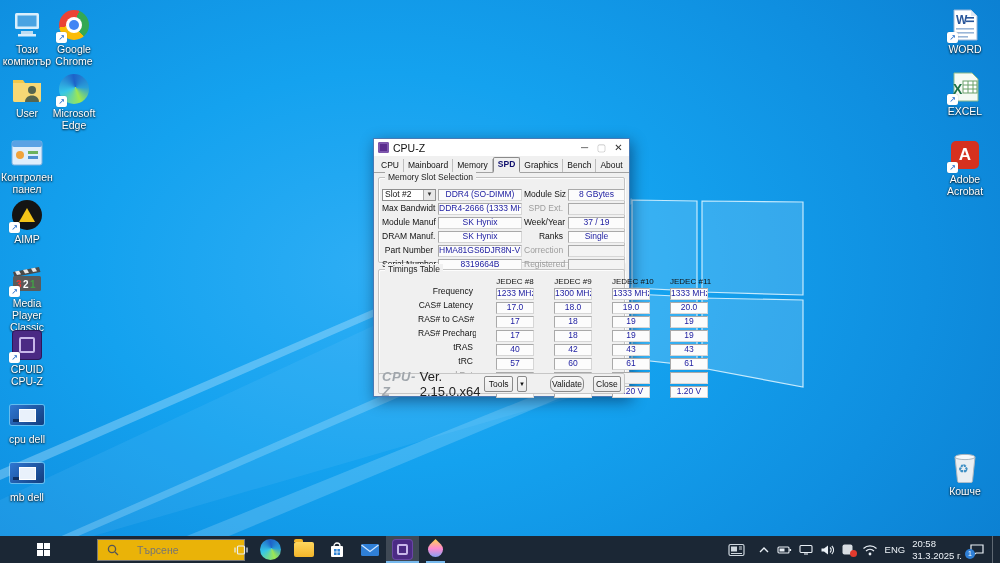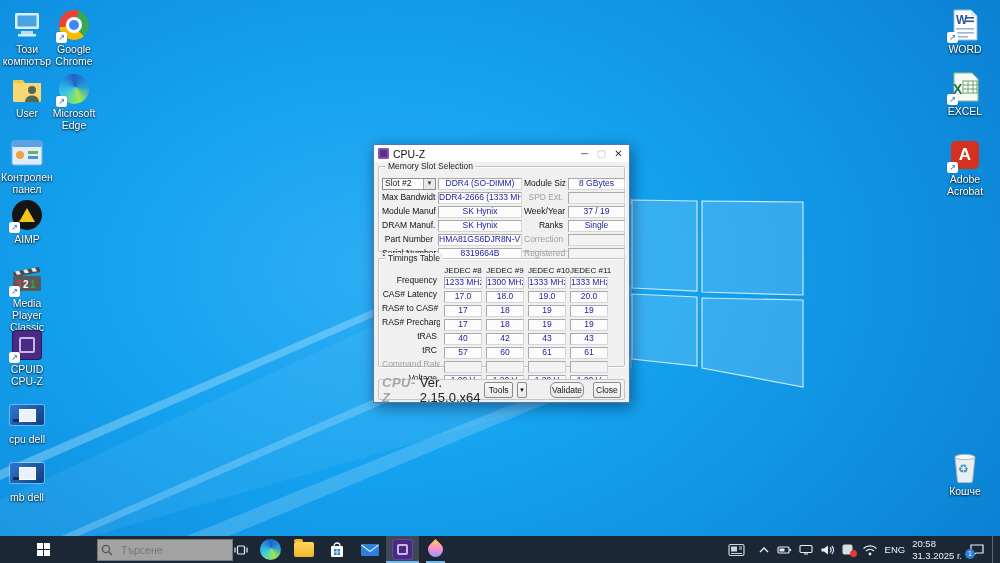--- a/index.html
+++ b/index.html
@@ -28,21 +28,21 @@
   .thumb::after{content:"";position:absolute;left:9px;top:4px;width:15px;height:11px;background:#e9f1fb;border:1px solid #fff;}
   .thumb::before{content:"";position:absolute;left:3px;top:14px;width:8px;height:3px;background:#0d2f63;}
   .cpuzchip{width:28px;height:28px;border-radius:3px;background:#4b2a84;position:relative;box-shadow:0 0 0 1px #2e1758;}
   .cpuzchip::after{content:"";position:absolute;inset:6px;border:2px solid #c9b7ea;border-radius:2px;}
   .acro{width:28px;height:28px;border-radius:5px;background:#d6311f;display:flex;align-items:center;justify-content:center;
     color:#fff;font-weight:bold;font-size:17px;}
   .drop{width:15px;height:15px;border-radius:0 50% 50% 50%;transform:rotate(45deg);
     background:linear-gradient(135deg,#ffd34d,#ff8bd0 45%,#5aa8ff);}
 
   
-  .cpuz{position:absolute;left:373px;top:144px;width:255px;height:257px;background:#f0f0f0;
+  .cpuz{position:absolute;left:373px;top:138px;width:255px;height:257px;background:#f0f0f0;
     border:1px solid #4a7ab5;box-shadow:2px 4px 14px rgba(0,0,30,.45);font-family:"Liberation Sans",sans-serif;}
   .tbar{height:17px;background:#fff;display:flex;align-items:center;padding:0 2px 0 4px;}
   .wico{width:11px;height:11px;border-radius:2px;background:#5b2d8e;box-shadow:inset 0 0 0 2px #7e57ad;margin-right:4px;}
   .wtitle{font-size:10.5px;color:#111;flex:1;}
   .wbtn{width:17px;height:15px;display:flex;align-items:center;justify-content:center;font-size:10px;color:#333;}
   .wbtn.max{color:#bfbfbf;}
   .tabs{height:15px;display:flex;align-items:flex-end;padding:1px 3px 0;border-bottom:1px solid #a3a3a3;}
   .tab{font-size:8.5px;color:#111;padding:1px 4px;border-right:1px solid #bdbdbd;line-height:11px;}
   .tab:last-child{border-right:none;}
   .tab.active{font-weight:bold;color:#10106e;border:1px solid #8a8a8a;border-bottom:2px solid #f0f0f0;
@@ -53,41 +53,41 @@
   .g1{display:grid;grid-template-columns:54px 84px 42px 57px;column-gap:2px;row-gap:0;padding:10px 3px 0 3px;}
   .lab{font-size:8.5px;color:#111;text-align:right;padding-right:3px;line-height:12px;white-space:nowrap;overflow:hidden;}
   .lab.dis{color:#9d9d9d;}
   .f{height:10px;margin:1px 0;background:#fcfcfc;border:1px solid #a9a9a9;border-bottom-color:#d6d6d6;border-right-color:#d6d6d6;
     font-size:8.5px;line-height:9px;text-align:center;color:#1b1ba0;white-space:nowrap;overflow:hidden;}
   .f.dis{background:#f3f3f3;}
   .combo{height:10px;margin:1px 0;background:#fff;border:1px solid #8f8f8f;display:flex;font-size:8.5px;color:#111;}
   .combo .cv{flex:1;padding-left:2px;line-height:9px;white-space:nowrap;overflow:hidden;}
   .combo .ca{width:11px;background:#e7e7e7;border-left:1px solid #a9a9a9;font-size:6px;line-height:9px;text-align:center;color:#333;}
   .g2wrap{margin-top:6px;height:107px;}
-  .g2{display:grid;grid-template-columns:58px 38px 38px 38px 38px;column-gap:4px;padding:6px 0 0 3px;}
+  .g2{display:grid;grid-template-columns:58px 38px 38px 38px 38px;column-gap:20px;padding:6px 0 0 3px;margin-left:36px;}
   .hcell{font-size:8px;color:#111;text-align:center;line-height:11px;white-space:nowrap;}
   .g2 .lab,.g2 .f{line-height:9px;}
   .foot{position:absolute;left:4px;right:4px;bottom:2px;height:19px;border:1px solid #c6c6c6;border-radius:2px;
     display:flex;align-items:center;padding:0 3px;gap:4px;background:#f0f0f0;}
   .cpuzlogo{font-style:italic;font-weight:bold;font-size:13px;color:#a0a6ac;letter-spacing:.5px;}
   .ver{font-size:13px;color:#222;}
   .btn{height:14px;background:linear-gradient(#f8f8f8,#e9e9e9);border:1px solid #8a8a8a;border-radius:2px;
     font-size:8.5px;color:#111;display:flex;align-items:center;justify-content:center;}
   .btn.tools{width:40px;margin-left:auto;}
   .btn.arrow{width:13px;font-size:6px;}
   .btn.validate{width:48px;margin-left:19px;border-radius:6px;}
   .btn.close{width:40px;margin-left:5px;}
 
   
   .taskbar{position:absolute;left:0;right:0;bottom:0;height:27px;background:#1b2735;color:#e9eff5;}
   .tb-start{position:absolute;left:30px;top:3px;width:26px;height:21px;display:flex;align-items:center;justify-content:center;}
   .winlogo{display:grid;grid-template-columns:6px 6px;grid-template-rows:6px 6px;gap:1px;}
   .winlogo i{background:#fff;display:block;}
-  .tb-search{position:absolute;left:97px;top:3px;width:128px;height:20px;background:#a3a3a3;border:1px solid #7a7a7a;
-    display:flex;align-items:center;padding:0 3px;gap:6px;}
+  .tb-search{position:absolute;left:97px;top:3px;width:128px;height:20px;background:#eab308;border:1px solid #7a7a7a;
+    display:flex;align-items:center;padding:0 9px;gap:16px;}
   .tb-search input{border:none;outline:none;background:transparent;font-size:10.5px;color:#444;width:90px;font-family:"Liberation Sans",sans-serif;}
   .tb-taskview{position:absolute;left:229px;top:3px;width:24px;height:21px;display:flex;align-items:center;justify-content:center;}
   .tb-apps{position:absolute;left:254px;top:0;height:27px;display:flex;}
   .tb-app{width:33px;height:27px;display:flex;align-items:center;justify-content:center;position:relative;}
   .tb-app.running::after{content:"";position:absolute;left:7px;right:7px;bottom:0;height:2px;background:#76b9ed;}
   .tb-app.active{background:rgba(255,255,255,.16);}
   .tb-app.active::after{left:0;right:0;}
   .folder-sm{width:20px;height:15px;background:linear-gradient(#ffd75e,#f3b52a);border-radius:2px;position:relative;}
   .folder-sm::before{content:"";position:absolute;top:-3px;left:0;width:9px;height:3px;background:#f3b52a;border-radius:2px 2px 0 0;}
   .cpuz-sm{width:19px;height:19px;border-radius:3px;background:#4b2a84;position:relative;box-shadow:0 0 0 1px #6a46a5;}
@@ -270,20 +270,29 @@
 
   <div class="cpuz">
     <div class="tbar">
       <span class="wico"></span>
       <span class="wtitle">CPU-Z</span>
       <span class="wbtn">─</span>
       <span class="wbtn max">▢</span>
       <span class="wbtn">✕</span>
     </div>
 
+    <div class="tabs">
+      <span class="tab">CPU</span>
+      <span class="tab">Mainboard</span>
+      <span class="tab">Memory</span>
+      <span class="tab active">SPD</span>
+      <span class="tab">Graphics</span>
+      <span class="tab">Bench</span>
+      <span class="tab">About</span>
+    </div>
 
     <div class="grp g1wrap">
       <span class="legend">Memory Slot Selection</span>
       <div class="g1">
         <div class="combo">
           <span class="cv">Slot #2</span>
           <span class="ca">▼</span>
         </div>
         <div class="f">DDR4 (SO-DIMM)</div>
         <div class="lab">Module Size</div>

